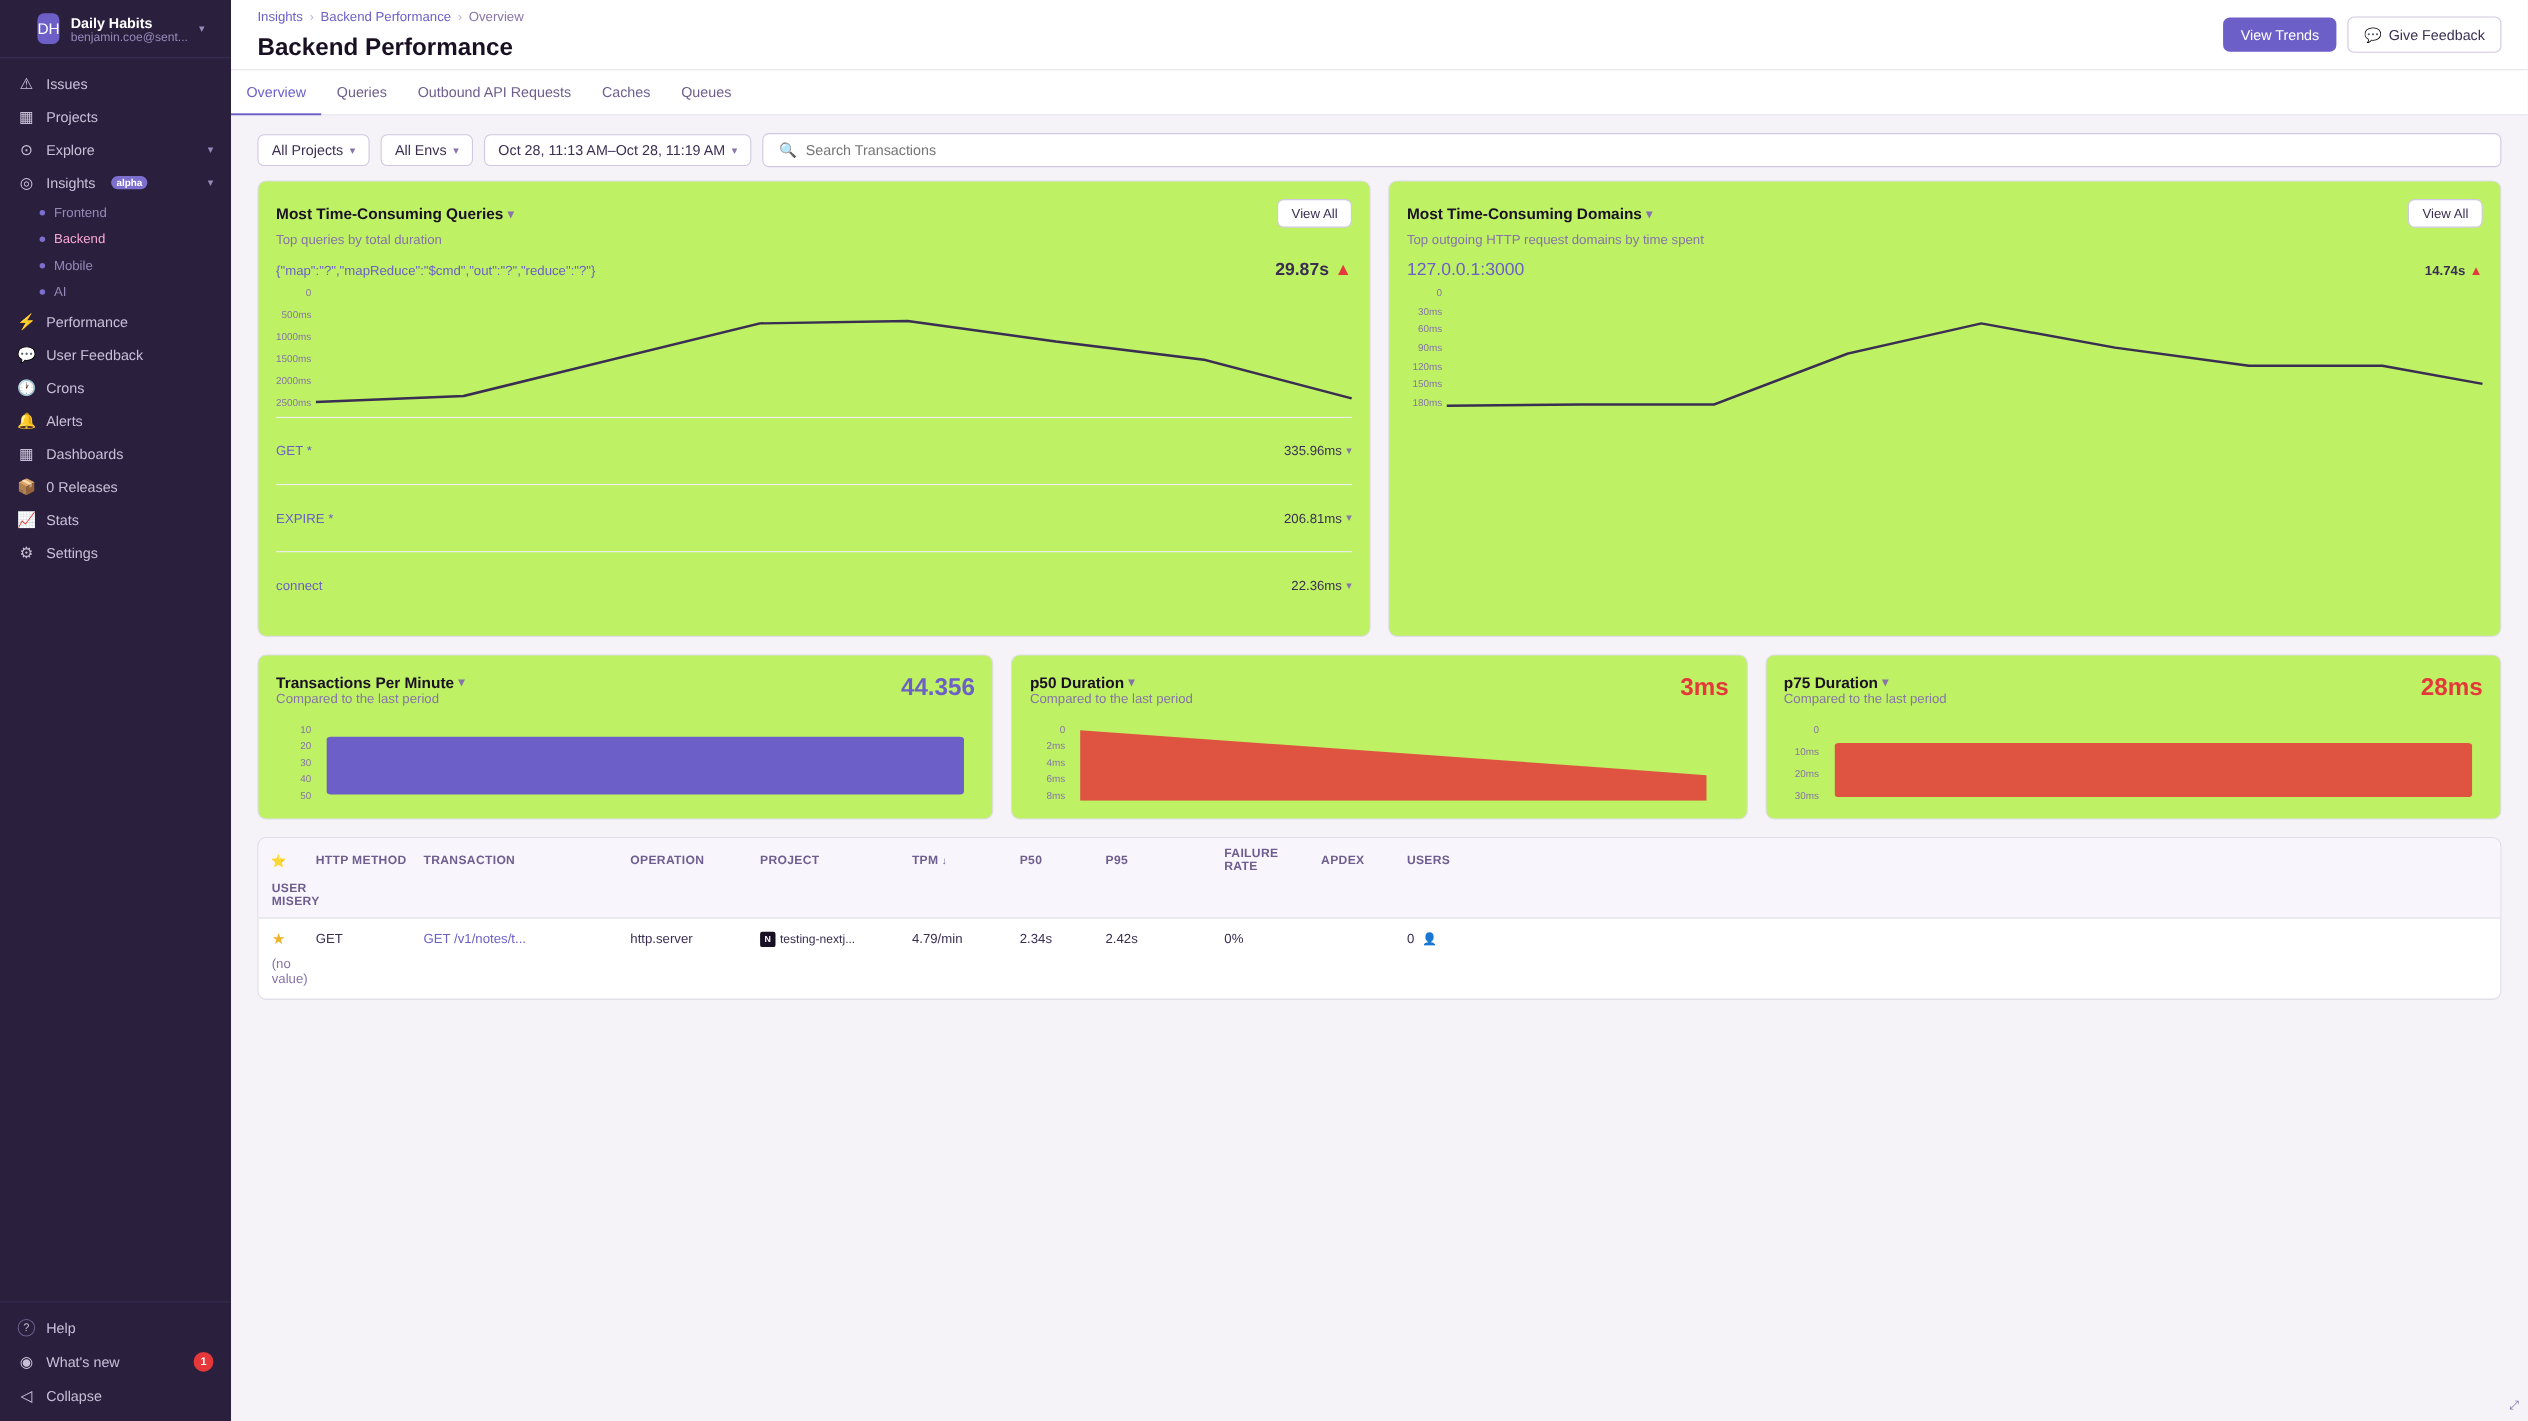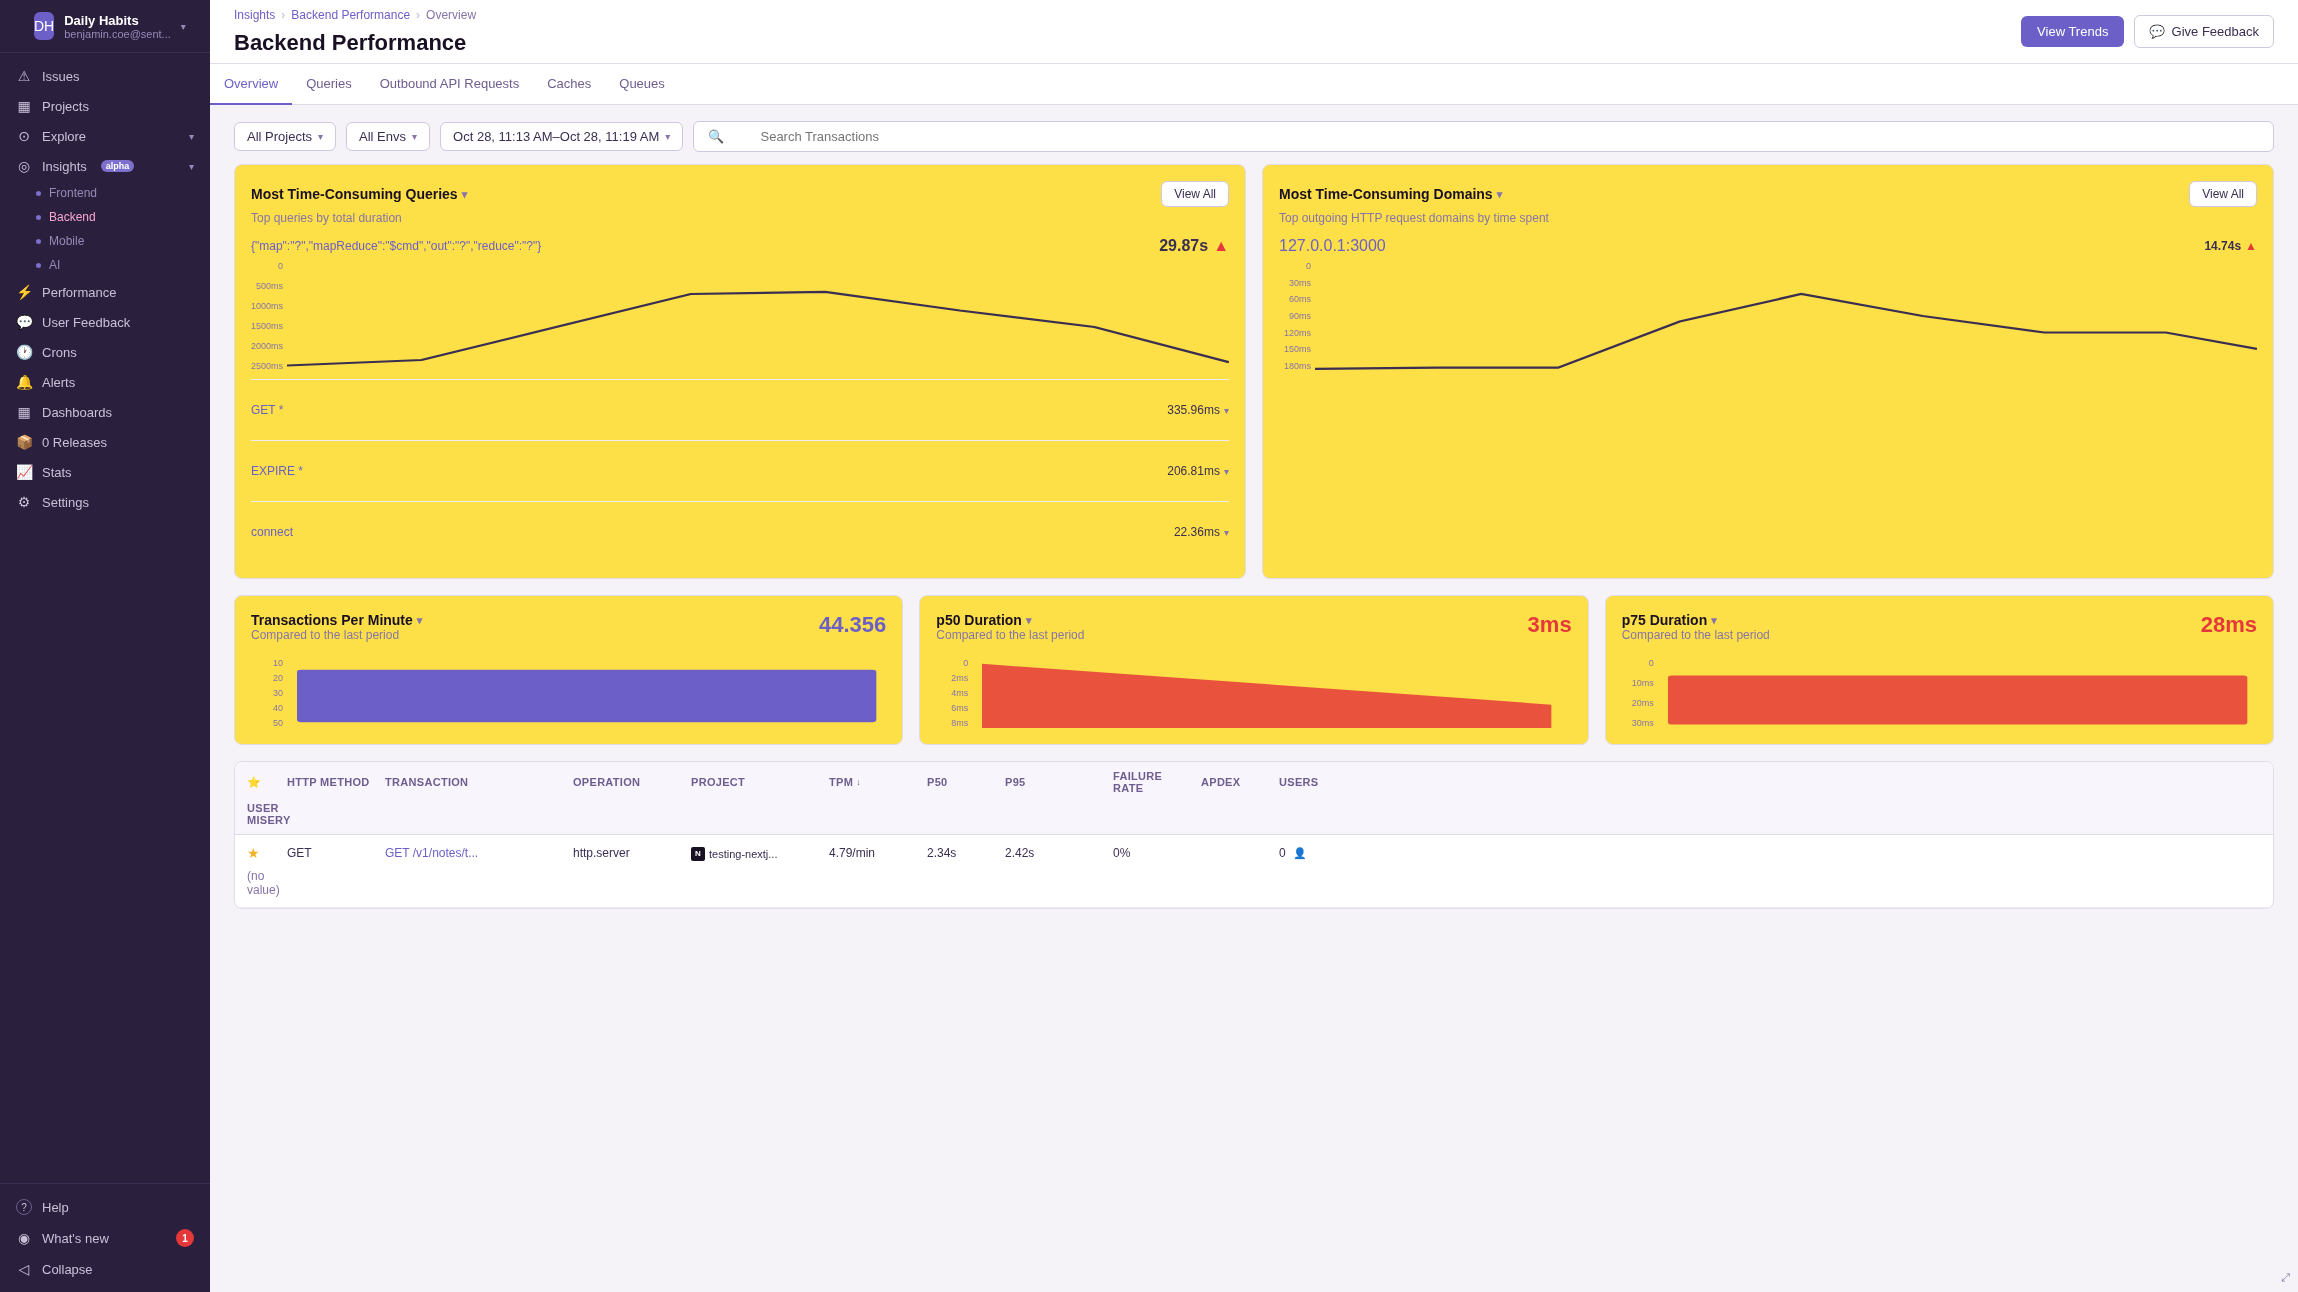--- a/index.html
+++ b/index.html
@@ -186,32 +186,31 @@
       flex: 1;
       background: #fff;
       border: 1px solid #d0c8e0;
       border-radius: 6px;
       padding: 7px 14px;
       display: flex; align-items: center; gap: 8px;
     }
     .search-bar input {
       border: none; outline: none; flex: 1; font-size: 13px; color: #6d28d9;
       background: transparent;
-      margin-left: 28px;
     }
     .search-icon { color: #8774a8; font-size: 13px; }
 
     
     .panels-row {
       display: flex;
       gap: 16px;
       margin-bottom: 16px;
     }
     .panel {
-      background: #fde047;
+      background: #bef264;
       border: 1px solid #e0dce8;
       border-radius: 8px;
       padding: 16px;
       flex: 1;
     }
     .panel-header {
       display: flex; align-items: center; justify-content: space-between;
       margin-bottom: 4px;
     }
     .panel-title {

